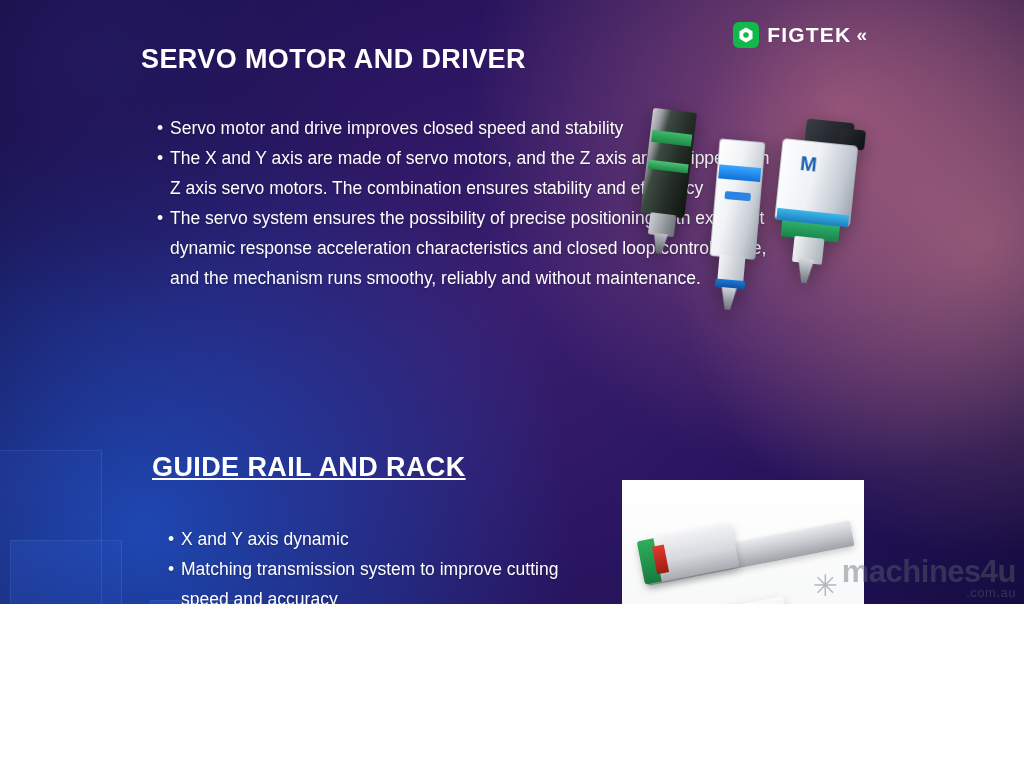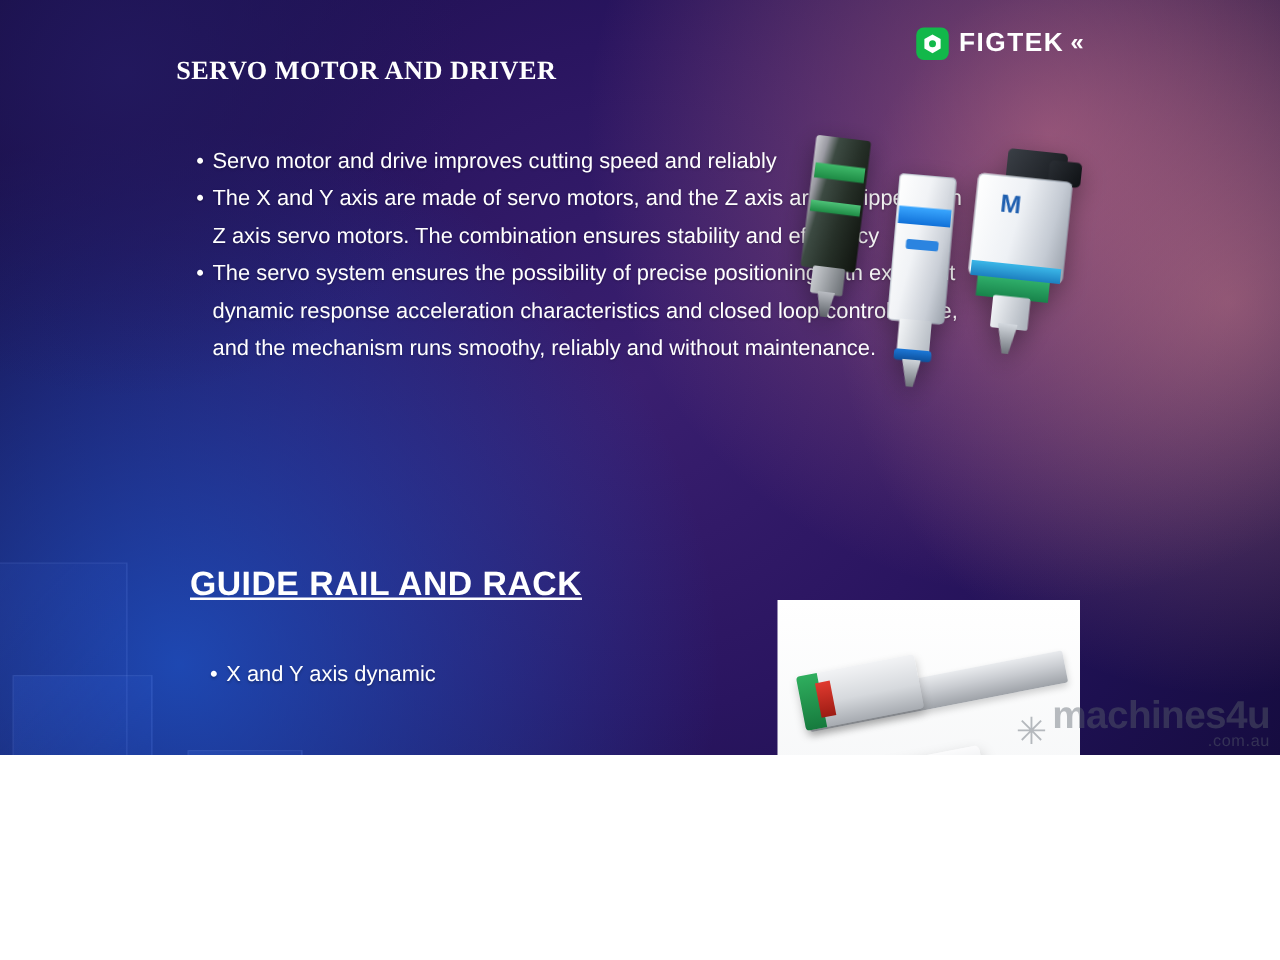--- a/index.html
+++ b/index.html
@@ -79,24 +79,23 @@
     margin-left: -3px;
     letter-spacing: -3px;
   }
 
   
   .h-servo {
     position: absolute;
     left: 141px;
     top: 44px;
     color: #ffffff;
-    font-size: 21px;
+    font-size: 27px;
     font-weight: bold;
     letter-spacing: 0.4px;
-    font-family: Liberation Serif, serif;
   }
   .h-rail {
     position: absolute;
     left: 152px;
     top: 452px;
     color: #ffffff;
     font-size: 27px;
     font-weight: bold;
     letter-spacing: 0.4px;
     text-decoration: underline;
@@ -283,21 +282,21 @@
         <circle cx="9" cy="9" r="2.8" fill="#12b84a"></circle>
       </svg>
     </span>
     <span class="logo-text">FIGTEK</span>
     <span class="logo-chev">«</span>
   </div>
 
   <div class="h-servo">SERVO MOTOR AND DRIVER</div>
 
   <ul class="bullets" id="servo-bullets">
-    <li>Servo motor and drive improves cutting speed and reliably</li>
+    <li>Servo motor and drive improves closed speed and stability</li>
     <li>The X and Y axis are made of servo motors, and the Z axis are equipped with  Z axis servo motors. The combination ensures stability and efficiency</li>
     <li>The servo system ensures the possibility of precise positioning with excellent dynamic response acceleration characteristics and closed loop control mode, and the mechanism runs smoothy, reliably and without maintenance.</li>
   </ul>
 
   <div class="heads">
     <div class="head hA">
       <div class="body"></div>
         <div class="stripe"></div>
         <div class="stripe2"></div>
       <div class="neck"></div>
@@ -320,20 +319,21 @@
         <div class="band2"></div>
         <div class="neck"></div>
         <div class="tip"></div>
     </div>
   </div>
 
   <div class="h-rail">GUIDE RAIL AND RACK</div>
 
   <ul class="bullets" id="rail-bullets">
     <li>X and Y axis dynamic</li>
+    <li>Matching transmission system to improve cutting speed and accuracy</li>
   </ul>
 
   <div class="rail-photo">
     <div class="rail-back"></div>
     <div class="block-back">
       <div class="green"></div>
         <div class="red"></div>
     </div>
     <div class="rail-front"></div>
     <div class="rail-hole rh1"></div>

